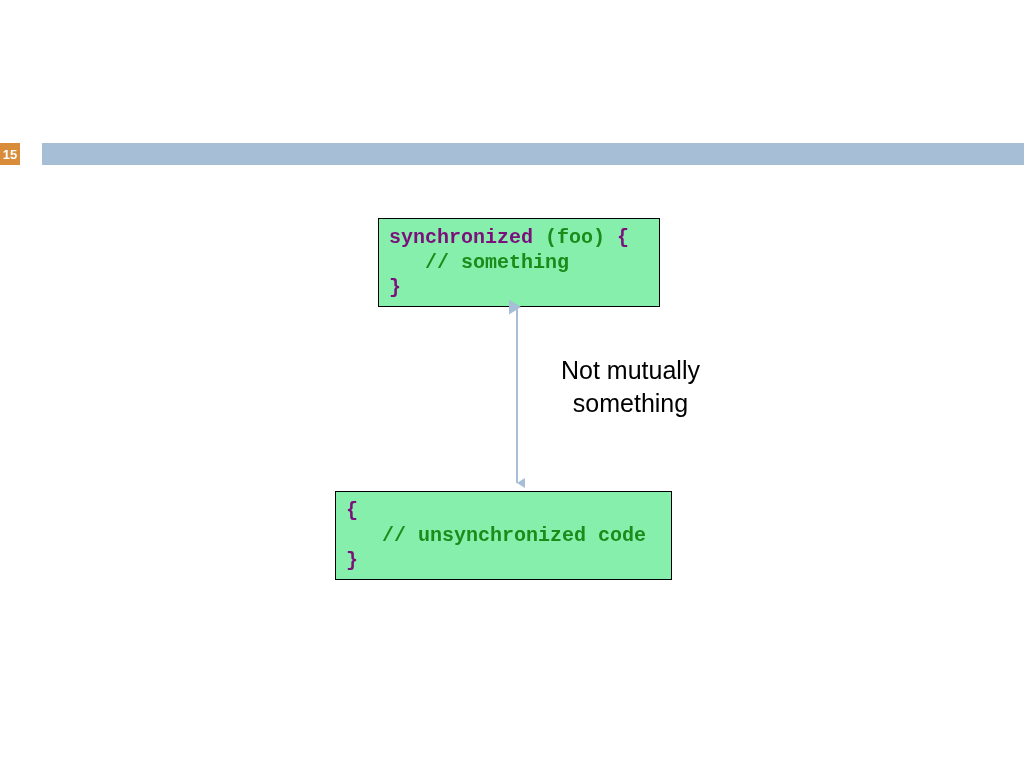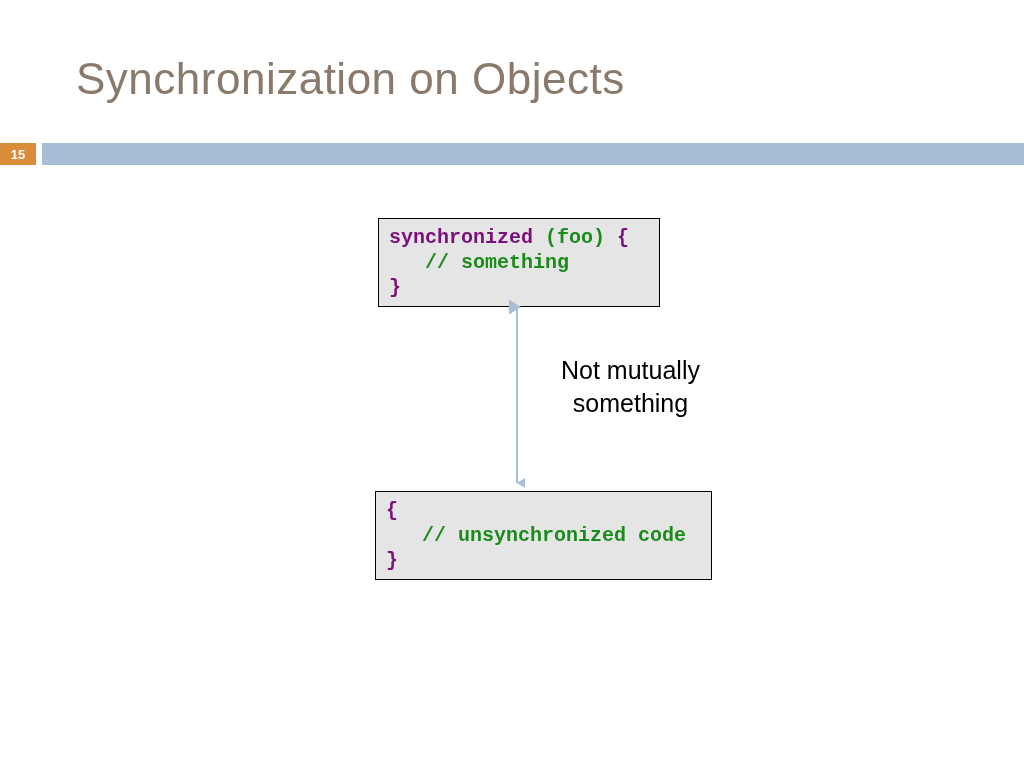--- a/index.html
+++ b/index.html
@@ -1,38 +1,37 @@
 <!DOCTYPE html>
 <html><head>
 <meta charset="utf-8">
 <style>
   * { box-sizing: border-box; margin: 0; padding: 0; }
   html, body { width: 1024px; height: 768px; background: #fff; font-family: "Segoe UI", Arial, sans-serif; overflow: hidden; }
   .slide { position: relative; width: 1024px; height: 768px; }
   .title { position: absolute; left: 76px; top: 54px; font-size: 44px; font-weight: 400; color: #8a7a6b; letter-spacing: 0.5px; }
   .bar-row { position: absolute; left: 0; top: 143px; width: 1024px; height: 22px; }
-  .page-badge { position: absolute; left: 0; top: 0; width: 36px; height: 22px; background: #d98c3a; color: #fff; font-size: 13px; font-weight: 600; display: flex; align-items: center; justify-content: center; }
+  .page-badge { position: absolute; left: 0; top: 0; width: 20px; height: 22px; background: #d98c3a; color: #fff; font-size: 13px; font-weight: 600; display: flex; align-items: center; justify-content: center; }
   .blue-bar { position: absolute; left: 42px; top: 0; right: 0; height: 22px; background: #a6bfd6; }
-  .code-box { position: absolute; background: #e5e5e5; border: 1.5px solid #000; padding: 6px 10px; font-family: "Courier New", monospace; font-size: 20px; font-weight: bold; line-height: 1.25; white-space: pre; }
+  .code-box { position: absolute; background: #86efac; border: 1.5px solid #000; padding: 6px 10px; font-family: "Courier New", monospace; font-size: 20px; font-weight: bold; line-height: 1.25; white-space: pre; }
   .box-top { left: 378px; top: 218px; width: 282px; }
-  .box-bot { left: 335px; top: 491px; width: 337px; margin-left: 40px; }
+  .box-bot { left: 335px; top: 491px; width: 337px; }
   .kw { color: #7b0f7b; }
   .paren { color: #1a8c1a; }
   .var { color: #1a8c1a; }
   .brace { color: #7b0f7b; }
   .comment { color: #1a8c1a; }
   .annotation { position: absolute; left: 545px; top: 354px; font-size: 25px; color: #000; text-align: center; line-height: 1.3; margin-left: 16px; }
   .arrow-svg { position: absolute; left: 509px; top: 299px; }
 </style>
 </head>
 <body>
 
 <div class="slide">
 
-  <div class="title">Synchronization on Objects</div>
 
   <div class="bar-row">
     <div class="page-badge">15</div>
     <div class="blue-bar"></div>
   </div>
 
   <div class="code-box box-top"><span class="kw">synchronized</span><span class="paren"> (</span><span class="var">foo</span><span class="paren">)</span><span class="brace"> {</span>
 <span class="comment">   // something</span>
 <span class="brace">}</span></div>
 

